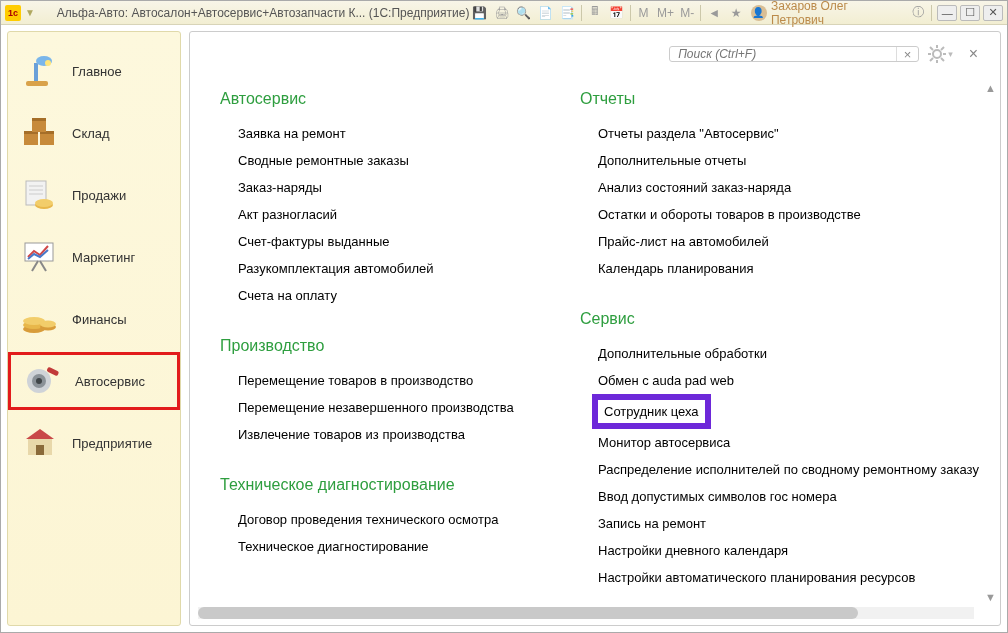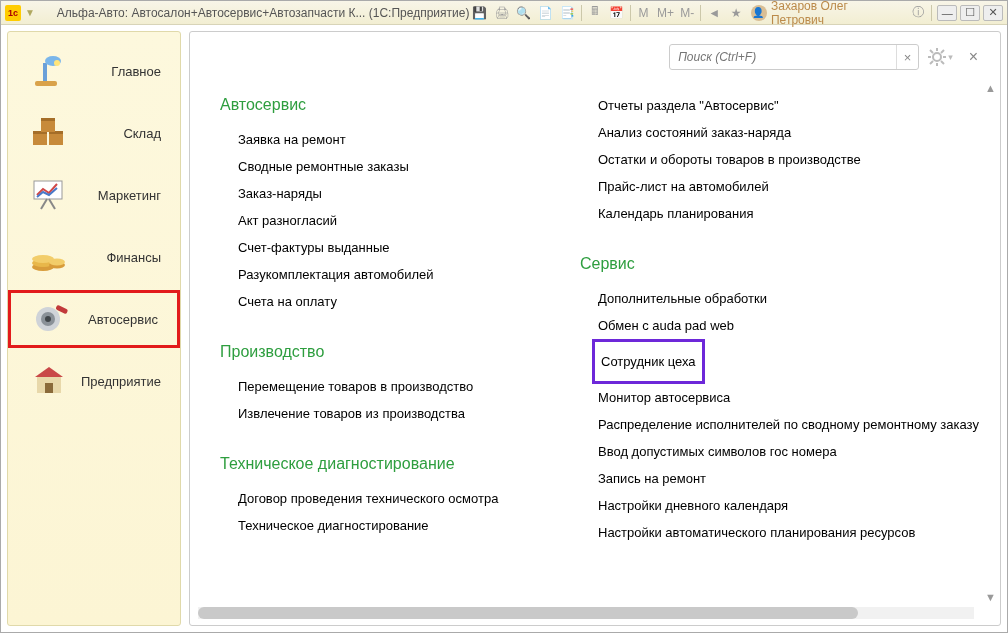--- a/index.html
+++ b/index.html
@@ -57,25 +57,24 @@
   .sidebar {
     width: 174px;
     background: linear-gradient(#fdf8dd,#fcf5d4);
     border: 1px solid #e0d9aa;
     border-radius: 3px;
     padding-top: 6px;
   }
   .nav-item {
     display:flex; align-items:center;
     height: 58px;
-    padding: 0 19px;
+    padding: 0 10px;
     cursor:pointer;
     position:relative;
     margin: 4px 0;
-    justify-content: space-between;
   }
   .nav-item.active {
     border: 3px solid #e21b1b;
   }
   .nav-icon {
     width: 44px; height: 40px;
     margin-right: 10px;
     display:flex; align-items:center; justify-content:center;
   }
   .nav-label { color:#333; font-size:13px; }
@@ -90,21 +89,21 @@
     background:#fff;
   }
   .main-header {
     display:flex; justify-content:flex-end; align-items:center;
     padding: 12px 22px 4px 0;
     gap:8px;
   }
   .search-wrap {
     display:flex; align-items:center;
     border:1px solid #ccc; border-radius:3px;
-    height:26px; width:250px;
+    height:16px; width:250px;
   }
   .search-wrap input {
     border:none; outline:none; flex:1; padding:0 8px;
     font-size:12px; color:#333; font-style:italic;
     background:transparent;
   }
   .search-clear {
     width:22px; border-left:1px solid #ddd; height:100%;
     display:flex; align-items:center; justify-content:center;
     color:#888; cursor:pointer;
@@ -126,21 +125,21 @@
     margin: 4px 0 12px 0;
     font-weight:normal;
   }
   .section-title.sub { margin-top: 28px; }
   .link-list { list-style:none; margin:0 0 8px 18px; }
   .link-list li {
     color:#000000; font-size:13px;
     padding: 6px 0;
     cursor:pointer;
   }
-  .link-list li.hl { border: 3px solid #6d28d9; padding: 12px 6px; margin-left:-6px; display:inline-block;}
+  .link-list li.hl { border: 6px solid #6d28d9; padding: 4px 6px; margin-left:-6px; display:inline-block;}
   
   .hscroll {
     position:absolute; bottom:6px; left:8px; right:26px; height:12px;
     background:#f1f1f1;
   }
   .hscroll .thumb {
     position:absolute; left:0; top:0; height:100%;
     width: 85%; background:#c9c9c9; border-radius:6px;
   }
   .vscroll-arrow {
@@ -206,20 +205,34 @@
             <rect x="20" y="16" width="14" height="3" fill="#a56e28"></rect>
           <rect x="12" y="3" width="14" height="14" fill="#c78a3a"></rect>
             <rect x="12" y="3" width="14" height="3" fill="#a56e28"></rect>
         </svg>
       </div>
       <span class="nav-label">Склад</span>
     </div>
     <div class="nav-item">
       <div class="nav-icon">
         <svg width="40" height="36" viewBox="0 0 40 36">
+          <rect x="6" y="4" width="20" height="24" fill="#f2f2f2" stroke="#bbb"></rect>
+          <line x1="9" y1="9" x2="23" y2="9" stroke="#ccc"></line>
+            <line x1="9" y1="13" x2="23" y2="13" stroke="#ccc"></line>
+          <line x1="9" y1="17" x2="23" y2="17" stroke="#ccc"></line>
+          <ellipse cx="24" cy="28" rx="9" ry="4" fill="#e8b74a"></ellipse>
+            <ellipse cx="24" cy="26" rx="9" ry="4" fill="#f2cd6a"></ellipse>
+
+        </svg>
+      </div>
+      <span class="nav-label">Продажи</span>
+    </div>
+    <div class="nav-item">
+      <div class="nav-icon">
+        <svg width="40" height="36" viewBox="0 0 40 36">
           <rect x="5" y="4" width="28" height="18" fill="#fff" stroke="#999"></rect>
           <polyline points="8,18 14,12 20,16 28,7" fill="none" stroke="#d04848" stroke-width="2"></polyline>
           <polyline points="8,20 14,15 20,18 28,11" fill="none" stroke="#4878c8" stroke-width="2"></polyline>
           <line x1="18" y1="22" x2="12" y2="32" stroke="#888" stroke-width="2"></line>
           <line x1="20" y1="22" x2="26" y2="32" stroke="#888" stroke-width="2"></line>
         </svg>
       </div>
       <span class="nav-label">Маркетинг</span>
     </div>
     <div class="nav-item">
@@ -292,33 +305,36 @@
           <li>Заказ-наряды</li>
           <li>Акт разногласий</li>
           <li>Счет-фактуры выданные</li>
           <li>Разукомплектация автомобилей</li>
           <li>Счета на оплату</li>
         </ul>
 
         <h3 class="section-title sub">Производство</h3>
         <ul class="link-list">
           <li>Перемещение товаров в производство</li>
+          <li>Перемещение незавершенного производства</li>
           <li>Извлечение товаров из производства</li>
         </ul>
 
         <h3 class="section-title sub">Техническое диагностирование</h3>
         <ul class="link-list">
           <li>Договор проведения технического осмотра</li>
           <li>Техническое диагностирование</li>
         </ul>
       </div>
 
       <div class="column col-right">
+        <h3 class="section-title">Отчеты</h3>
         <ul class="link-list">
           <li>Отчеты раздела "Автосервис"</li>
+          <li>Дополнительные отчеты</li>
           <li>Анализ состояний заказ-наряда</li>
           <li>Остатки и обороты товаров в производстве</li>
           <li>Прайс-лист на автомобилей</li>
           <li>Календарь планирования</li>
         </ul>
 
         <h3 class="section-title sub">Сервис</h3>
         <ul class="link-list">
           <li>Дополнительные обработки</li>
           <li>Обмен с auda pad web</li>

